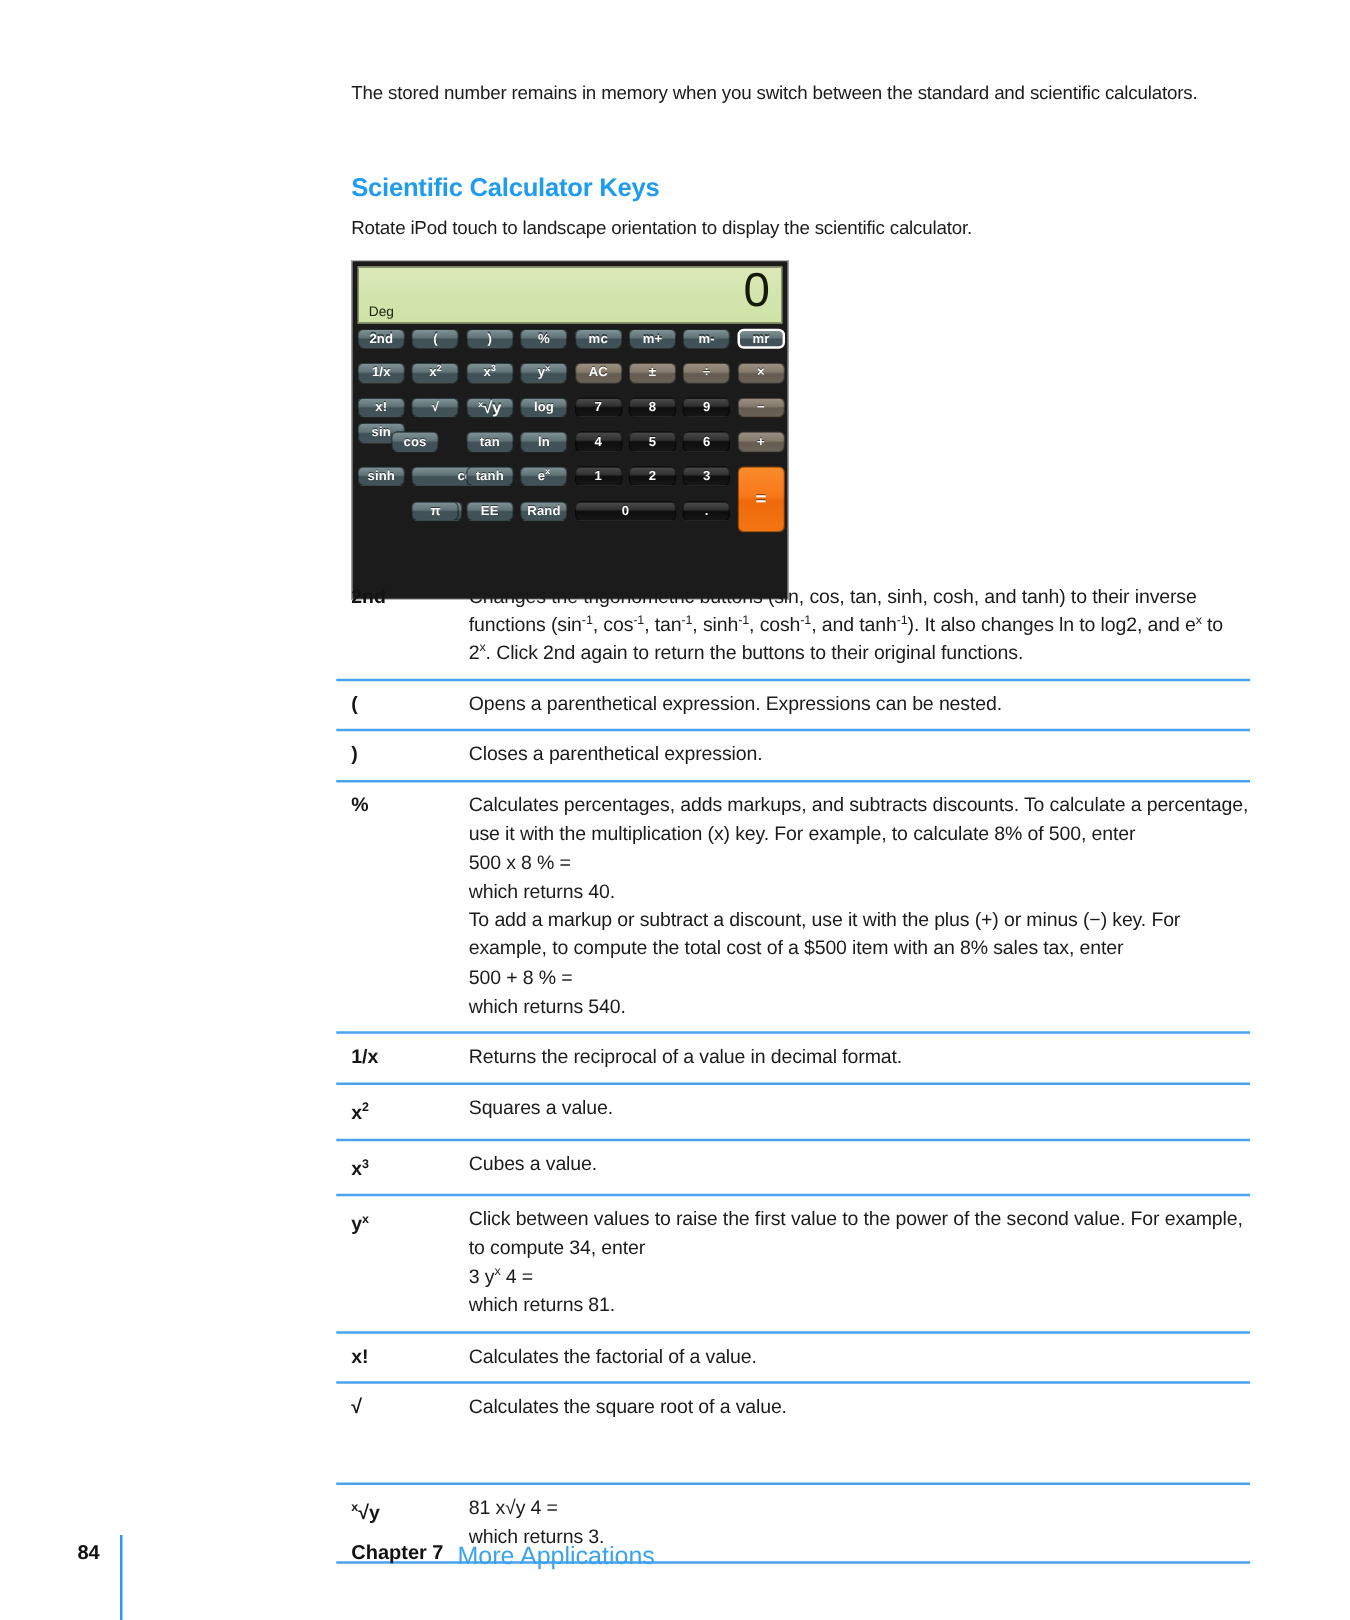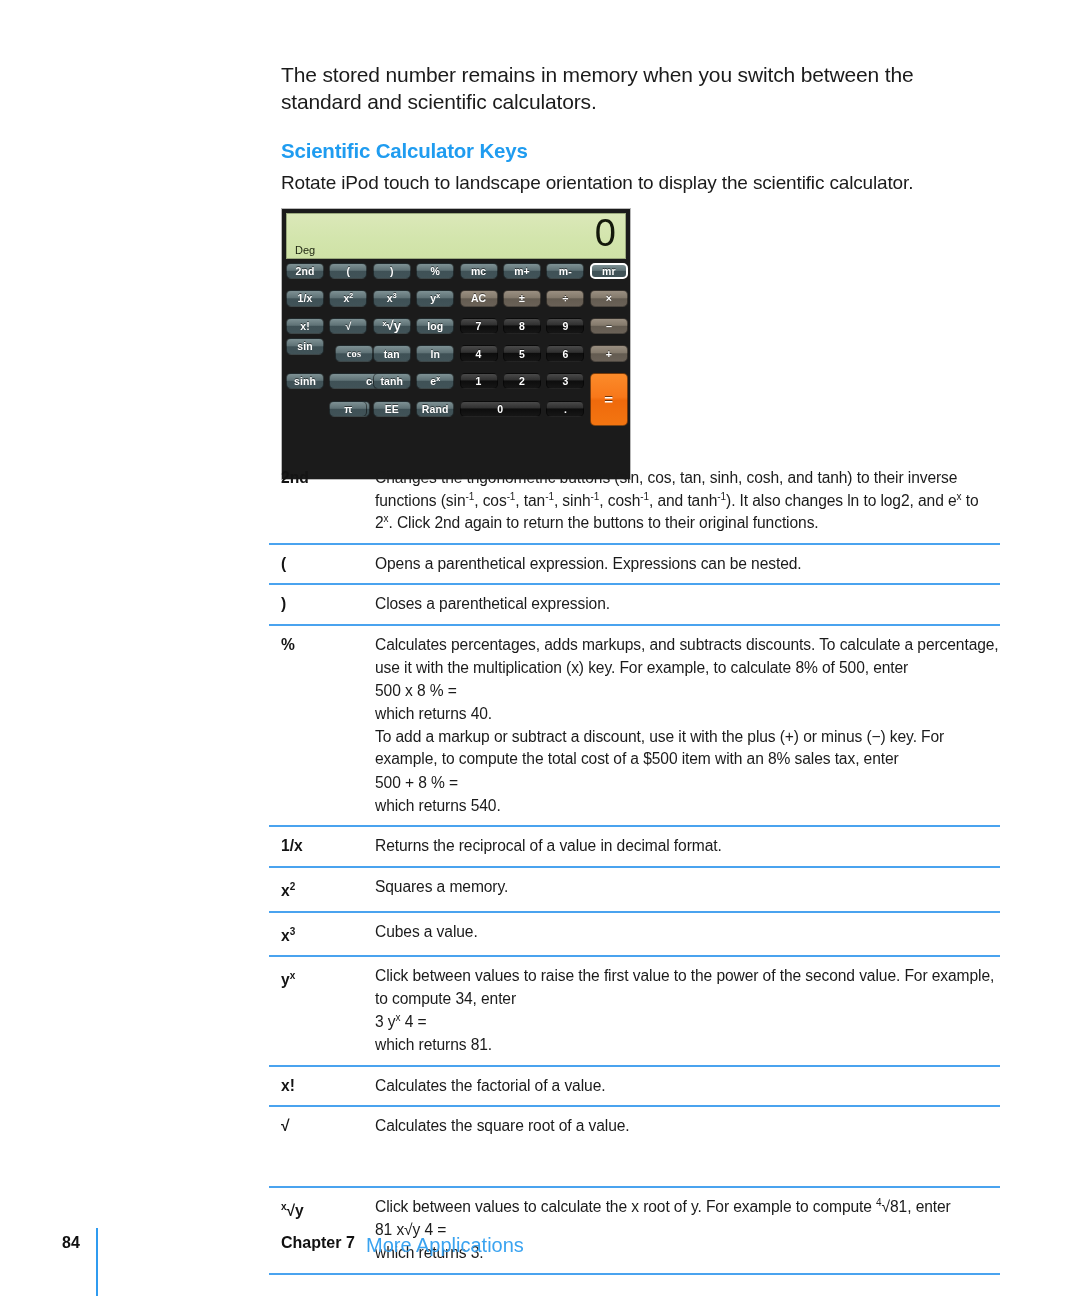--- a/index.html
+++ b/index.html
@@ -22,42 +22,42 @@
     left: 0; top: 0;
     width: 1080px;
     height: 1296px;
   }
 
   .intro-para {
     position: absolute;
     left: 281px;
     top: 62px;
     width: 700px;
-    font-size: 21px;
+    font-size: 15px;
     line-height: 26.5px;
     color: #1b1b1b;
     letter-spacing: -0.15px;
   }
 
   .section-heading {
     position: absolute;
     left: 281px;
     top: 139px;
     font-size: 20.5px;
     font-weight: bold;
     color: #1f9cf0;
     letter-spacing: -0.2px;
   }
 
   .sub-para {
     position: absolute;
     left: 281px;
     top: 170px;
     width: 720px;
-    font-size: 19px;
+    font-size: 15px;
     line-height: 26px;
     color: #1b1b1b;
     letter-spacing: -0.15px;
   }
 
   
   .calc-figure {
     position: absolute;
     left: 281px;
     top: 208px;
@@ -266,21 +266,21 @@
           <div class="key fn" style="left: 43.4px; top: 54.7px; width: 38px; height: 16.5px;">√</div>
           <div class="key fn" style="left: 86.8px; top: 54.7px; width: 38px; height: 16.5px;">
             <span><sup style="font-size:7px">x</sup><span class="rad-sym">√y</span></span>
           </div>
           <div class="key fn" style="left: 130.2px; top: 54.7px; width: 38px; height: 16.5px;">log</div>
           <div class="key num" style="left: 173.6px; top: 54.7px; width: 38px; height: 16.5px;">7</div>
           <div class="key num" style="left: 217px; top: 54.7px; width: 38px; height: 16.5px;">8</div>
           <div class="key num" style="left: 260.4px; top: 54.7px; width: 38px; height: 16.5px;">9</div>
           <div class="key op" style="left: 303.8px; top: 54.7px; width: 38px; height: 16.5px;">−</div>
           <div class="key fn" style="left: 0px; top: 75px; width: 38px; height: 16.5px;">sin</div>
-          <div class="key fn" style="left: 49px; top: 82.3px; width: 38px; height: 16.5px; font-family: Liberation Serif, serif;">cos</div>
+          <div class="key fn" style="left: 27px; top: 82.3px; width: 38px; height: 16.5px;">cos</div>
           <div class="key fn" style="left: 86.8px; top: 82.3px; width: 38px; height: 16.5px;">tan</div>
           <div class="key fn" style="left: 130.2px; top: 82.3px; width: 38px; height: 16.5px;">ln</div>
           <div class="key num" style="left: 173.6px; top: 82.3px; width: 38px; height: 16.5px;">4</div>
           <div class="key num" style="left: 217px; top: 82.3px; width: 38px; height: 16.5px;">5</div>
           <div class="key num" style="left: 260.4px; top: 82.3px; width: 38px; height: 16.5px;">6</div>
           <div class="key op" style="left: 303.8px; top: 82.3px; width: 38px; height: 16.5px;">+</div>
           <div class="key fn" style="left: 0px; top: 109.9px; width: 38px; height: 16.5px;">sinh</div>
           <div class="key fn" style="left: 43.4px; top: 109.9px; width: 38px; height: 16.5px; padding-left: 48px;">cosh</div>
           <div class="key fn" style="left: 86.8px; top: 109.9px; width: 38px; height: 16.5px;">tanh</div>
           <div class="key fn" style="left: 130.2px; top: 109.9px; width: 38px; height: 16.5px;">
@@ -332,21 +332,21 @@
       </div>
       <div class="def-row">
         <div class="def-key">1/x</div>
         <div class="def-desc">
           <p>Returns the reciprocal of a value in decimal format.</p>
         </div>
       </div>
       <div class="def-row">
         <div class="def-key">x<sup>2</sup></div>
         <div class="def-desc">
-          <p>Squares a memory.</p>
+          <p>Squares a value.</p>
         </div>
       </div>
       <div class="def-row">
         <div class="def-key">x<sup>3</sup></div>
         <div class="def-desc">
           <p>Cubes a value.</p>
         </div>
       </div>
       <div class="def-row">
         <div class="def-key">y<sup>x</sup></div>
@@ -364,21 +364,20 @@
       </div>
       <div class="def-row">
         <div class="def-key">√</div>
         <div class="def-desc">
           <p>Calculates the square root of a value.</p>
         </div>
       </div>
       <div class="def-row last">
         <div class="def-key"><span class="pre">x</span>√y</div>
         <div class="def-desc">
-          <p>Click between values to calculate the x root of y. For example to compute <sup>4</sup>√81, enter</p>
           <p>81 <span class="pre">x</span>√y 4 =</p>
           <p>which returns 3.</p>
         </div>
       </div>
     </div>
 
   <div class="footer">
     <span class="page-num">84</span>
     <span class="rule"></span>
     <span class="chapter">Chapter 7</span>

